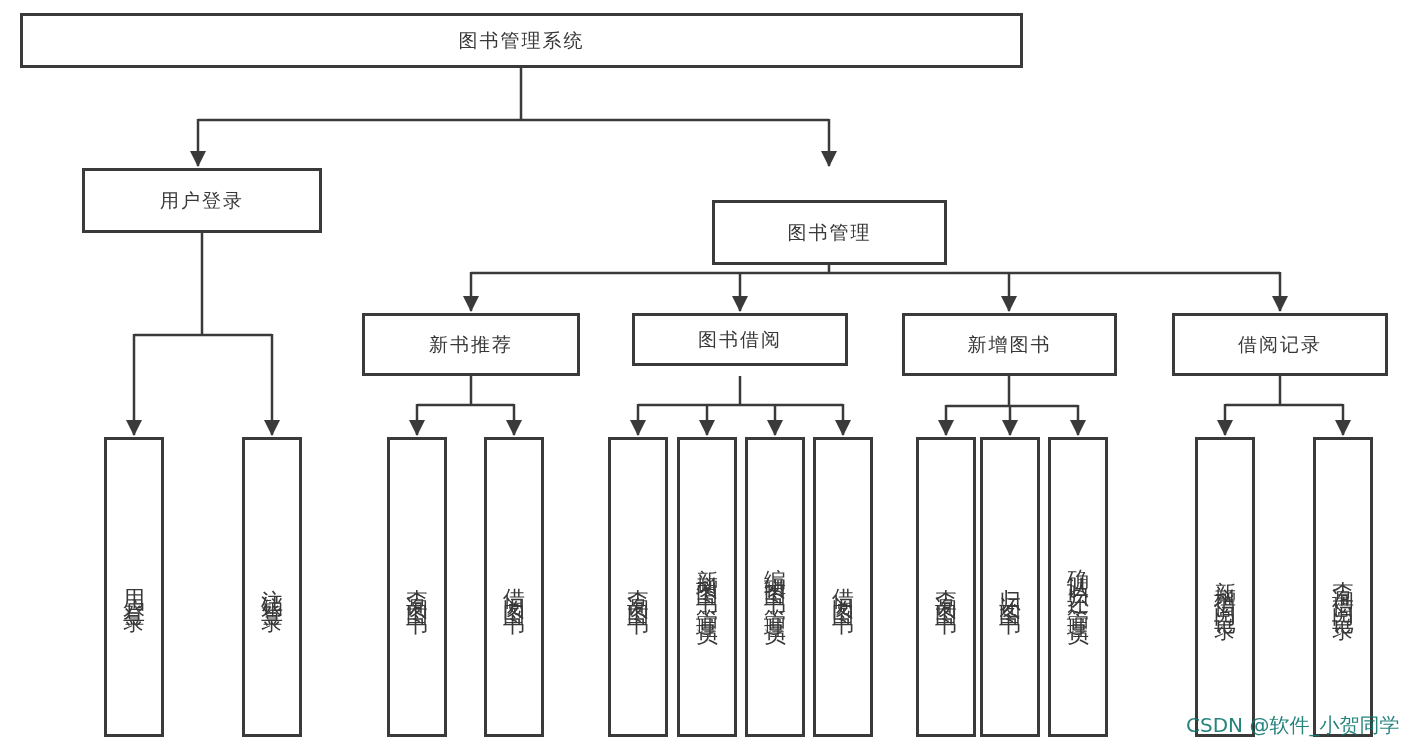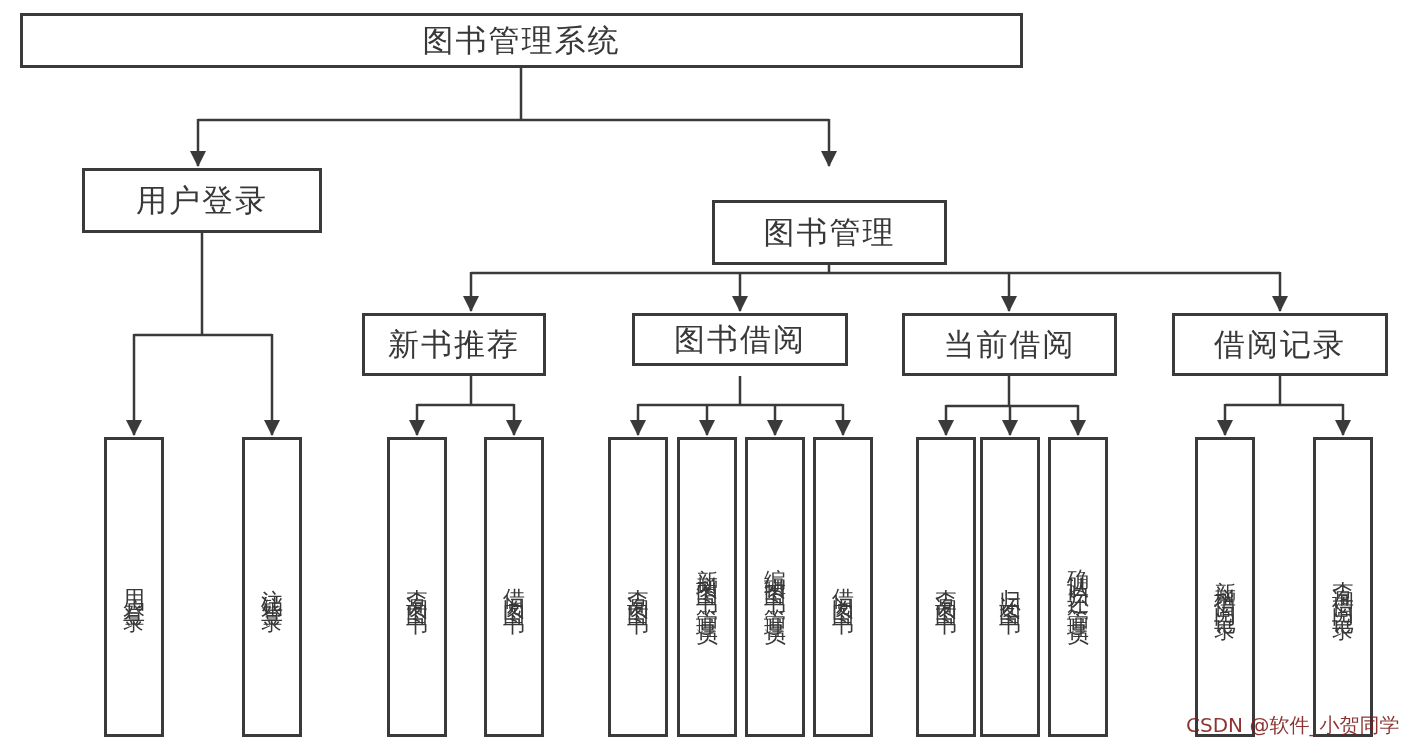--- a/index.html
+++ b/index.html
@@ -16,45 +16,45 @@
     position:absolute;
     box-sizing:border-box;
     border:3px solid #3a3a3a;
     background:#ffffff;
     display:flex;
     align-items:center;
     justify-content:center;
     text-align:center;
   }
   .hlabel{
-    font-size:31px;
+    font-size:19px;
     letter-spacing:2px;
     line-height:1.2;
     white-space:nowrap;
   }
   .vlabel{
     writing-mode:vertical-rl;
     text-orientation:mixed;
     font-size:22px;
     letter-spacing:8px;
     line-height:1;
   }
   .watermark{
     position:absolute;
     left:1186px;top:712px;
     font-size:20px;
-    color:#7f1d1d;
+    color:#0f766e;
     opacity:0.9;
     white-space:nowrap;
   }
   
   .n-root{left:20px;top:13px;width:1003px;height:55px;}
   .n-userlogin{left:82px;top:168px;width:240px;height:65px;}
   .n-bookmgmt{left:712px;top:168px;width:235px;height:65px;margin-top:32px;}
-  .n-newbook{left:362px;top:313px;width:184px;height:63px;}
+  .n-newbook{left:362px;top:313px;width:218px;height:63px;}
   .n-bookborrow{left:632px;top:313px;width:216px;height:53px;}
   .n-currentborrow{left:902px;top:313px;width:215px;height:63px;}
   .n-borrowrecord{left:1172px;top:313px;width:216px;height:63px;}
   .leaf{top:437px;width:60px;height:300px;}
   .l1{left:104px;}  .l2{left:242px;}
   .l3{left:387px;}  .l4{left:484px;}
   .l5{left:608px;}  .l6{left:677px;}  .l7{left:745px;}  .l8{left:813px;}
   .l9{left:916px;}  .l10{left:980px;} .l11{left:1048px;}
   .l12{left:1195px;} .l13{left:1313px;}
 </style>
@@ -117,21 +117,21 @@
     <span class="hlabel">图书管理</span>
   </div>
 
   <div class="box n-newbook">
     <span class="hlabel">新书推荐</span>
   </div>
   <div class="box n-bookborrow">
     <span class="hlabel">图书借阅</span>
   </div>
   <div class="box n-currentborrow">
-    <span class="hlabel">当前借阅</span>
+    <span class="hlabel">新增图书</span>
   </div>
   <div class="box n-borrowrecord">
     <span class="hlabel">借阅记录</span>
   </div>
 
   <div class="box leaf l1">
     <span class="vlabel">用户登录</span>
   </div>
   <div class="box leaf l2">
     <span class="vlabel">注销登录</span>

